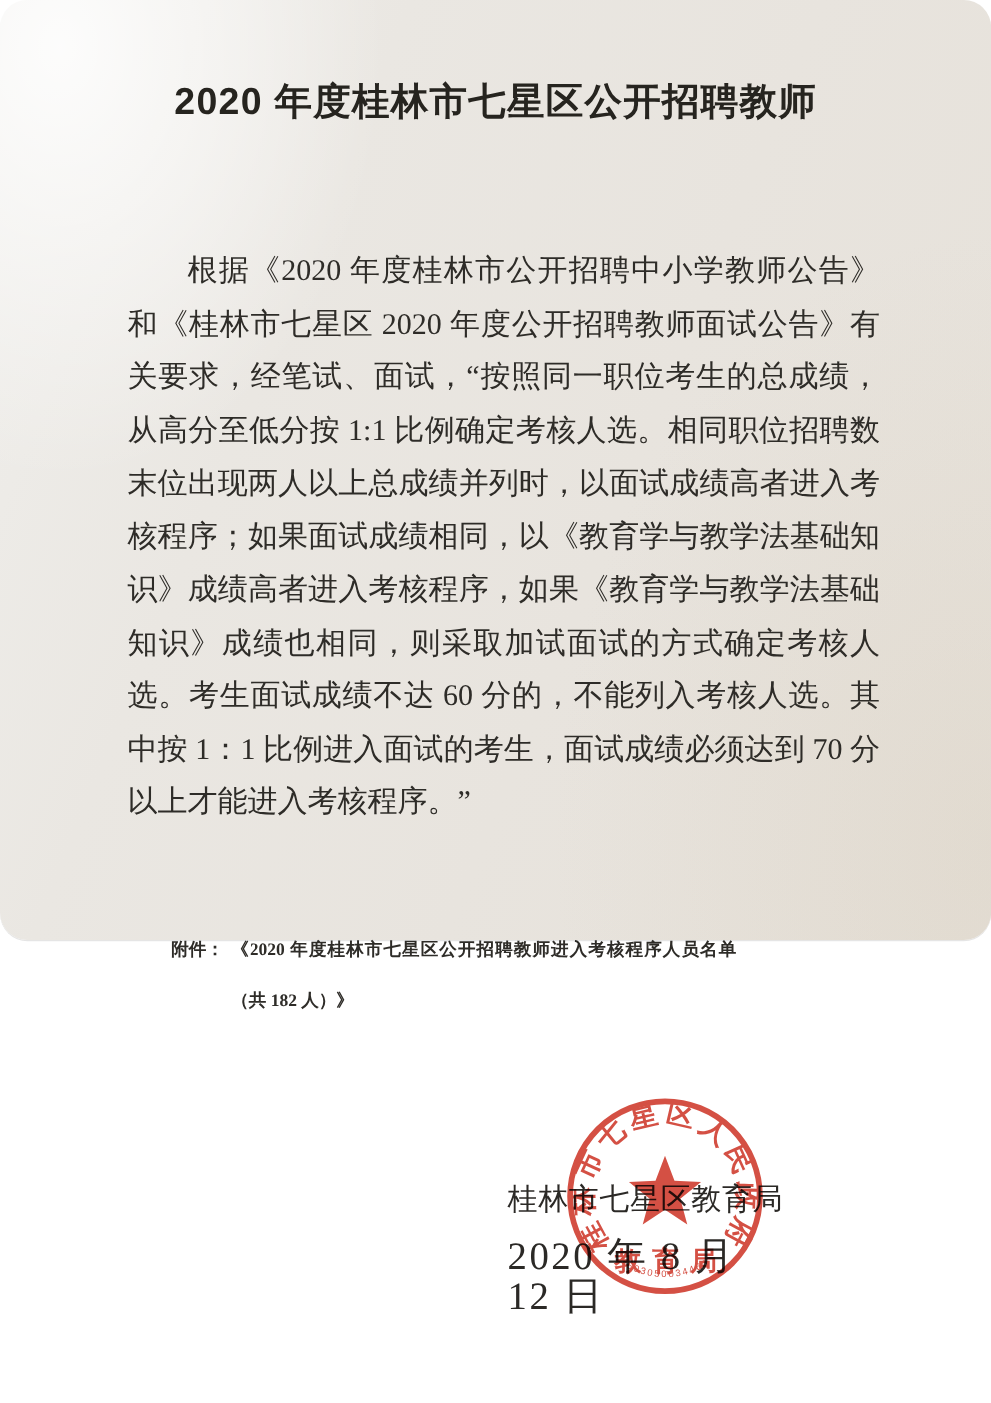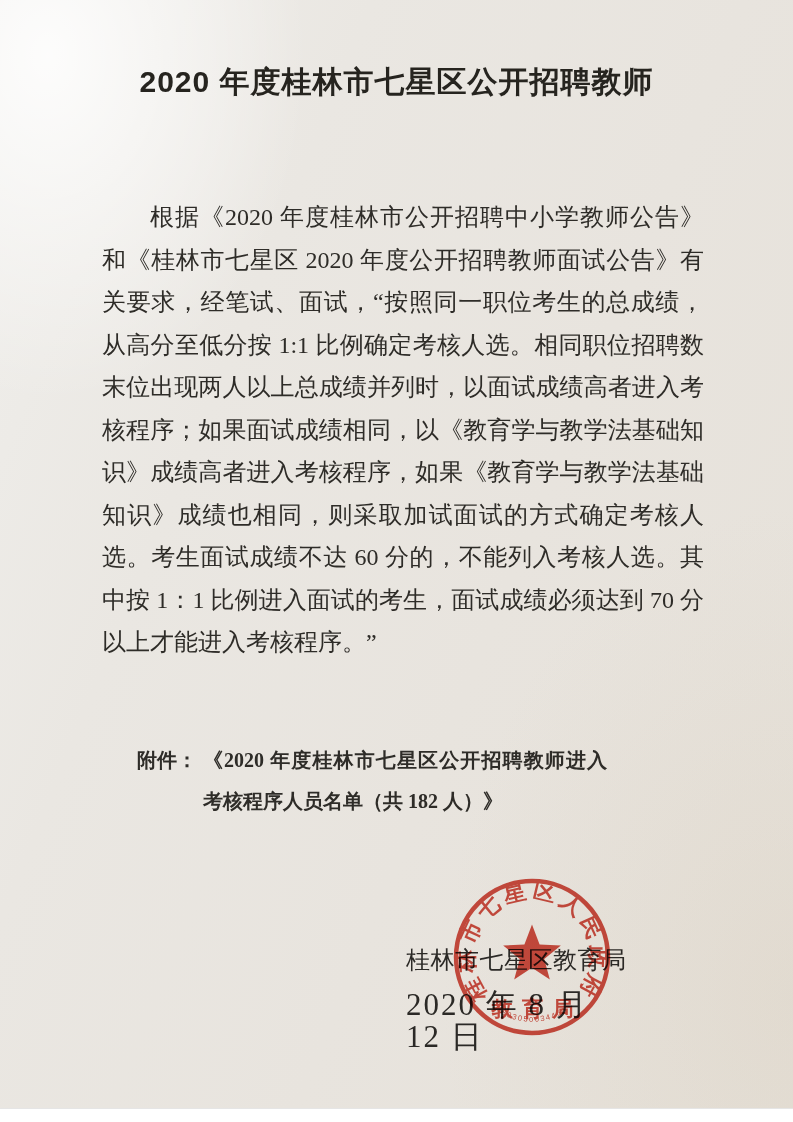--- a/index.html
+++ b/index.html
@@ -7,26 +7,27 @@
   body {
     width: 793px; height: 1122px;
     background: #ffffff;
     font-family: "Liberation Serif", "DejaVu Serif", serif;
     position: relative;
     overflow: hidden;
   }
   .paper {
     position: absolute;
     left: 0; top: 0;
-    width: 793px; height: 1108px;
+    width: 793px; height: 752px;
     background-image:
       radial-gradient(ellipse 420px 560px at 6% 5%, rgba(255,255,255,0.85), rgba(255,255,255,0) 62%),
       radial-gradient(ellipse 500px 700px at 100% 90%, rgba(214,203,186,0.30), rgba(214,203,186,0) 70%),
       linear-gradient(112deg, #f0efec 0%, #eae7e2 30%, #e8e4de 60%, #e6e1d9 100%);
     box-shadow: 0 1px 0 rgba(0,0,0,0.10);
+    border-radius: 22px;
   }
   .doc-title {
     position: absolute;
     left: 0; top: 58px;
     width: 100%;
     text-align: center;
     font-family: "Liberation Sans", "DejaVu Sans", sans-serif;
     font-weight: 700;
     font-size: 30px;
     line-height: 47px;
@@ -40,21 +41,21 @@
     font-size: 24px;
     line-height: 42.5px;
     color: #2e2c28;
     text-align: justify;
   }
   .body-text p { text-indent: 2em; margin-left: 14px; }
   .attachment {
     position: absolute;
     left: 137px; top: 740px;
     display: flex;
-    font-size: 20px;
+    font-size: 14px;
     font-weight: 700;
     line-height: 41px;
     color: #2e2c28;
   }
   .attachment .att-label { white-space: nowrap; margin-right: 6px; }
   .attachment .att-text { width: 404px; text-align: justify; }
   .signature {
     position: absolute;
     left: 406px; top: 944px;
     width: 226px;

